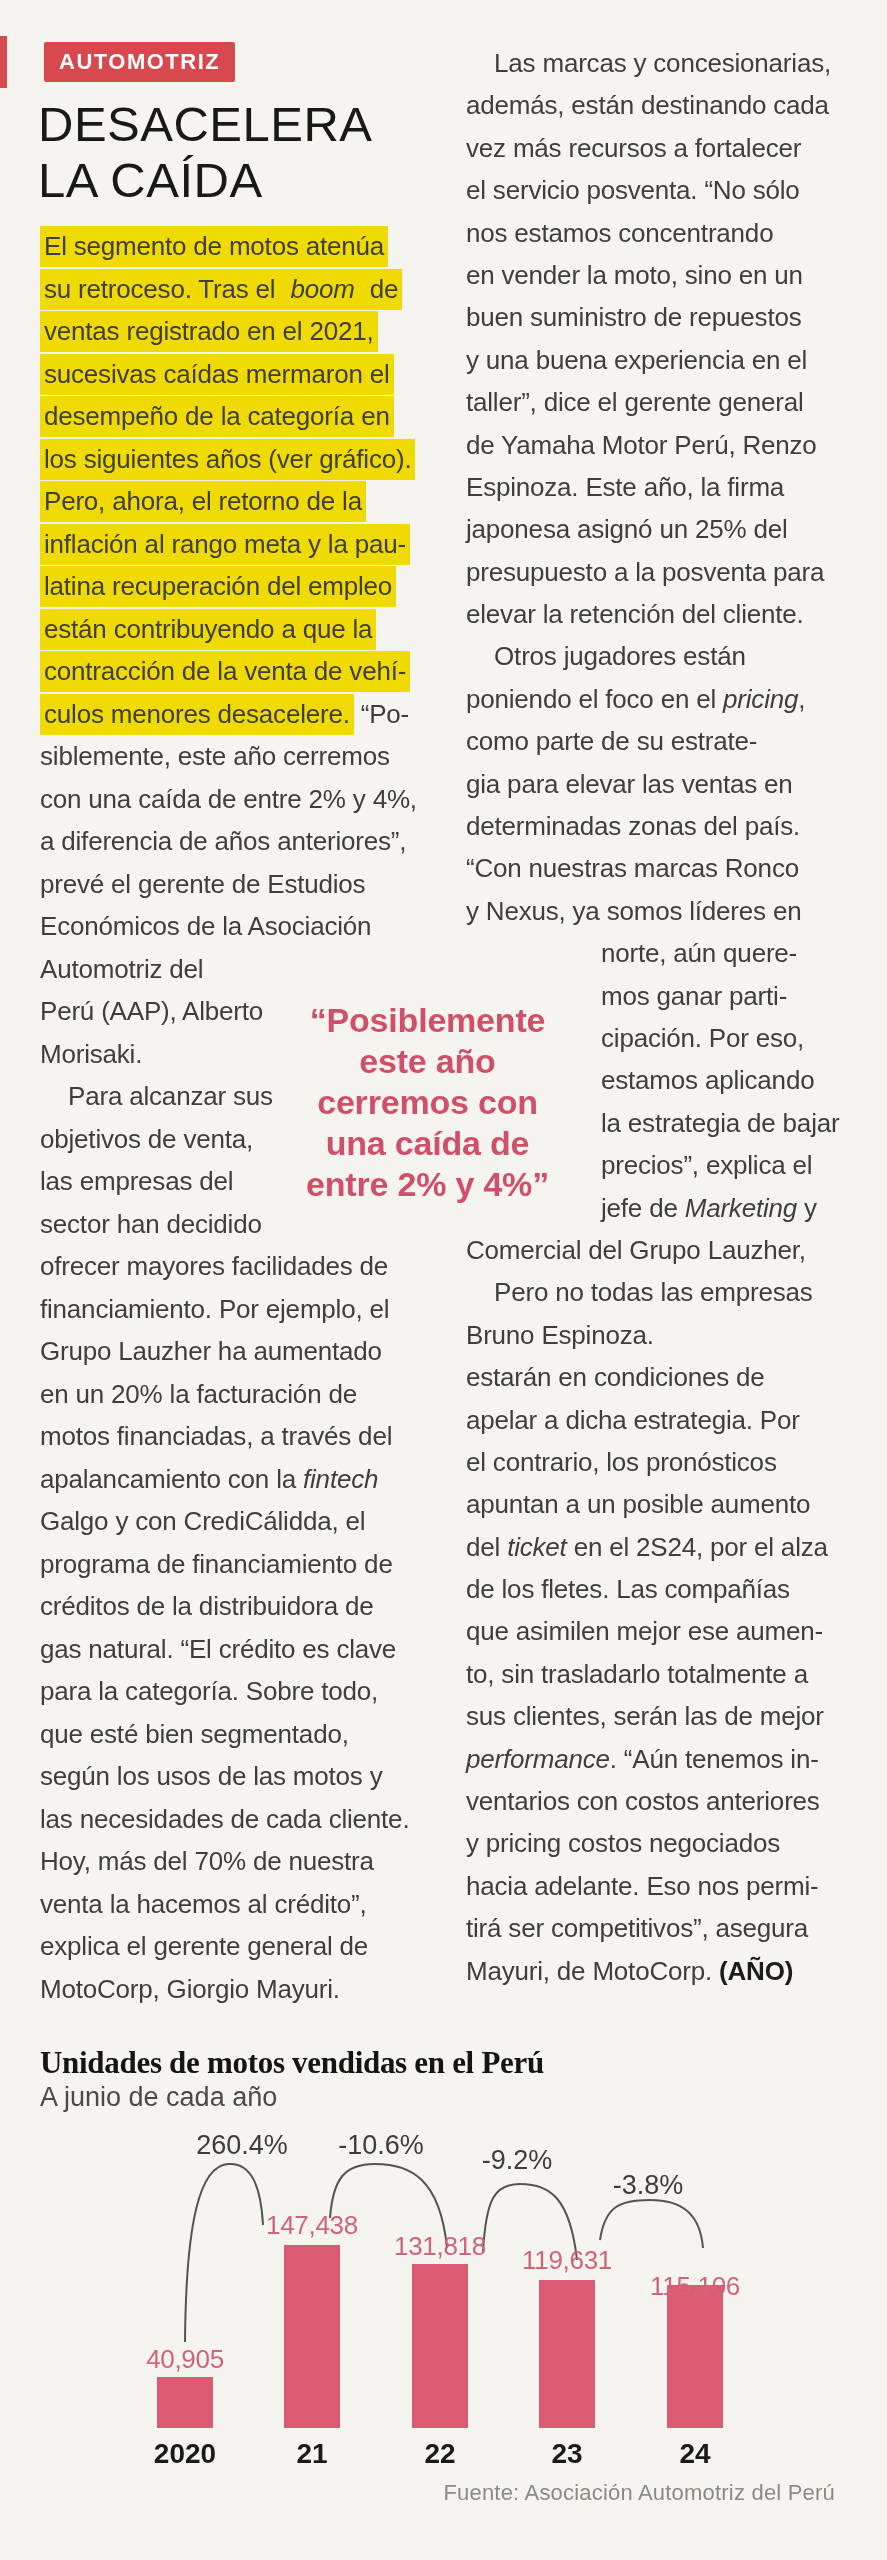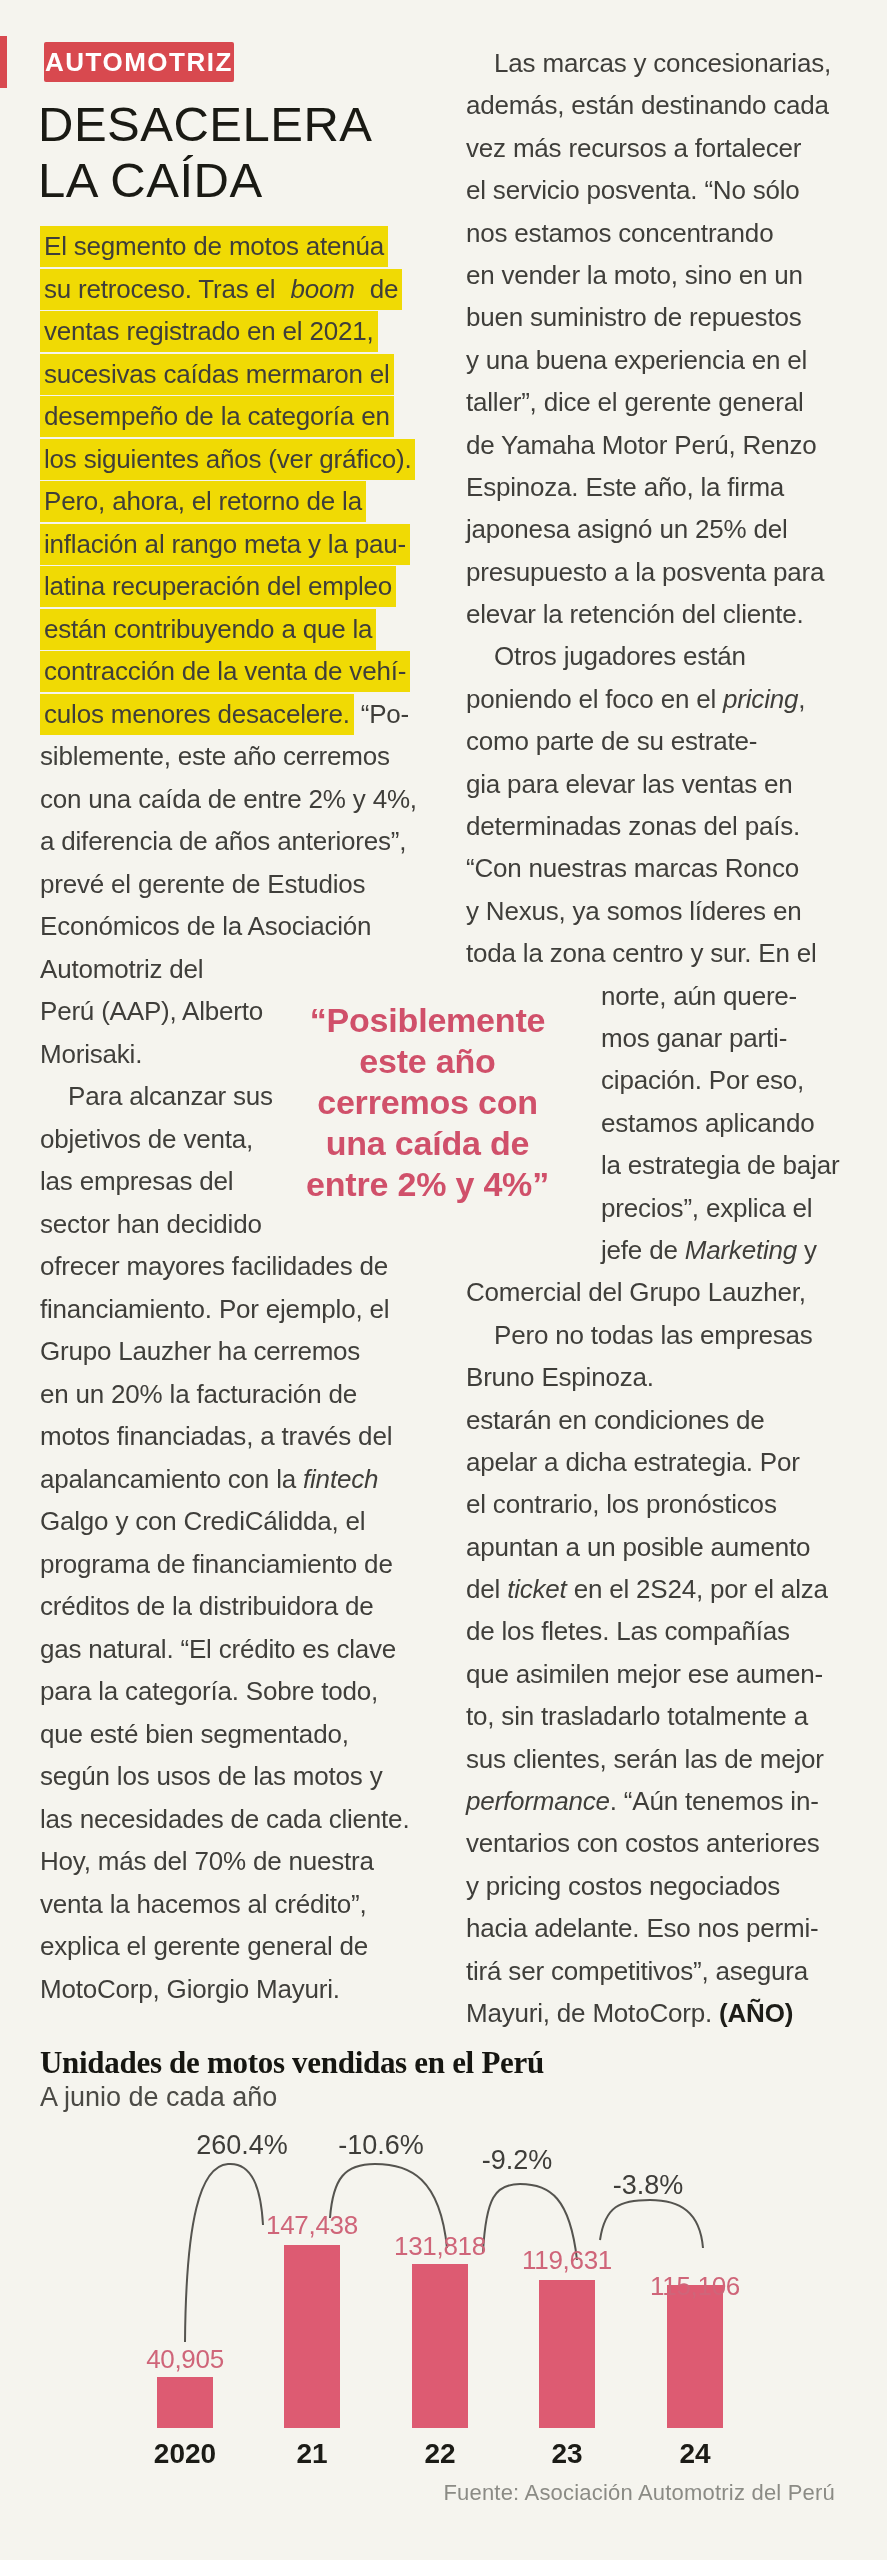--- a/index.html
+++ b/index.html
@@ -9,22 +9,22 @@
     background:#f5f4ee;
     font-family:"Liberation Sans", sans-serif;
     color:#3f3e3a;
     overflow:hidden;
   }
   .edge-mark{
     position:absolute;left:0;top:36px;width:7px;height:52px;background:#d8494f;
   }
   .tag{
     position:absolute;left:44px;top:42px;height:40px;line-height:40px;
-    padding:0 1px;background:#d8494f;color:#fff;
-    font-size:26px;font-weight:bold;letter-spacing:1.5px;border-radius:2px;
+    padding:0 15px;background:#d8494f;color:#fff;
+    font-size:22px;font-weight:bold;letter-spacing:1.5px;border-radius:2px;
   }
   .headline{
     position:absolute;left:38px;top:96px;margin:0;
     font-family:Liberation Sans, sans-serif;font-weight:500;
     font-size:49px;line-height:56px;color:#1a1a14;letter-spacing:0.5px;
   }
   .col{
     position:absolute;font-size:26px;letter-spacing:-0.2px;
   }
   .col-left{left:40px;top:225px;width:402px;}
@@ -116,21 +116,21 @@
       <div class="tline"><span>Económicos de la Asociación</span></div>
       <div class="tline"><span>Automotriz del</span></div>
       <div class="tline"><span>Perú (AAP), Alberto</span></div>
       <div class="tline"><span>Morisaki.</span></div>
       <div class="tline"><span>    Para alcanzar sus</span></div>
       <div class="tline"><span>objetivos de venta,</span></div>
       <div class="tline"><span>las empresas del</span></div>
       <div class="tline"><span>sector han decidido</span></div>
       <div class="tline"><span>ofrecer mayores facilidades de</span></div>
       <div class="tline"><span>financiamiento. Por ejemplo, el</span></div>
-      <div class="tline"><span>Grupo Lauzher ha cerremos</span></div>
+      <div class="tline"><span>Grupo Lauzher ha aumentado</span></div>
       <div class="tline"><span>en un 20% la facturación de</span></div>
       <div class="tline"><span>motos financiadas, a través del</span></div>
       <div class="tline"><span>apalancamiento con la </span><span class="s-i">fintech</span></div>
       <div class="tline"><span>Galgo y con CrediCálidda, el</span></div>
       <div class="tline"><span>programa de financiamiento de</span></div>
       <div class="tline"><span>créditos de la distribuidora de</span></div>
       <div class="tline"><span>gas natural. “El crédito es clave</span></div>
       <div class="tline"><span>para la categoría. Sobre todo,</span></div>
       <div class="tline"><span>que esté bien segmentado,</span></div>
       <div class="tline"><span>según los usos de las motos y</span></div>
@@ -155,21 +155,20 @@
       <div class="tline"><span>japonesa asignó un 25% del</span></div>
       <div class="tline"><span>presupuesto a la posventa para</span></div>
       <div class="tline"><span>elevar la retención del cliente.</span></div>
       <div class="tline"><span>    Otros jugadores están</span></div>
       <div class="tline"><span>poniendo el foco en el </span><span class="s-i">pricing</span><span>,</span></div>
       <div class="tline"><span>como parte de su estrate-</span></div>
       <div class="tline"><span>gia para elevar las ventas en</span></div>
       <div class="tline"><span>determinadas zonas del país.</span></div>
       <div class="tline"><span>“Con nuestras marcas Ronco</span></div>
       <div class="tline"><span>y Nexus, ya somos líderes en</span></div>
-      <div class="tline"><span>toda la zona centro y sur. En el</span></div>
       <div class="tline" style="padding-left: 135px;"><span>norte, aún quere-</span></div>
       <div class="tline" style="padding-left: 135px;"><span>mos ganar parti-</span></div>
       <div class="tline" style="padding-left: 135px;"><span>cipación. Por eso,</span></div>
       <div class="tline" style="padding-left: 135px;"><span>estamos aplicando</span></div>
       <div class="tline" style="padding-left: 135px;"><span>la estrategia de bajar</span></div>
       <div class="tline" style="padding-left: 135px;"><span>precios”, explica el</span></div>
       <div class="tline" style="padding-left: 135px;"><span>jefe de </span><span class="s-i">Marketing</span><span> y</span></div>
       <div class="tline"><span>Comercial del Grupo Lauzher,</span></div>
       <div class="tline"><span>    Pero no todas las empresas</span></div>
       <div class="tline"><span>Bruno Espinoza.</span></div>

